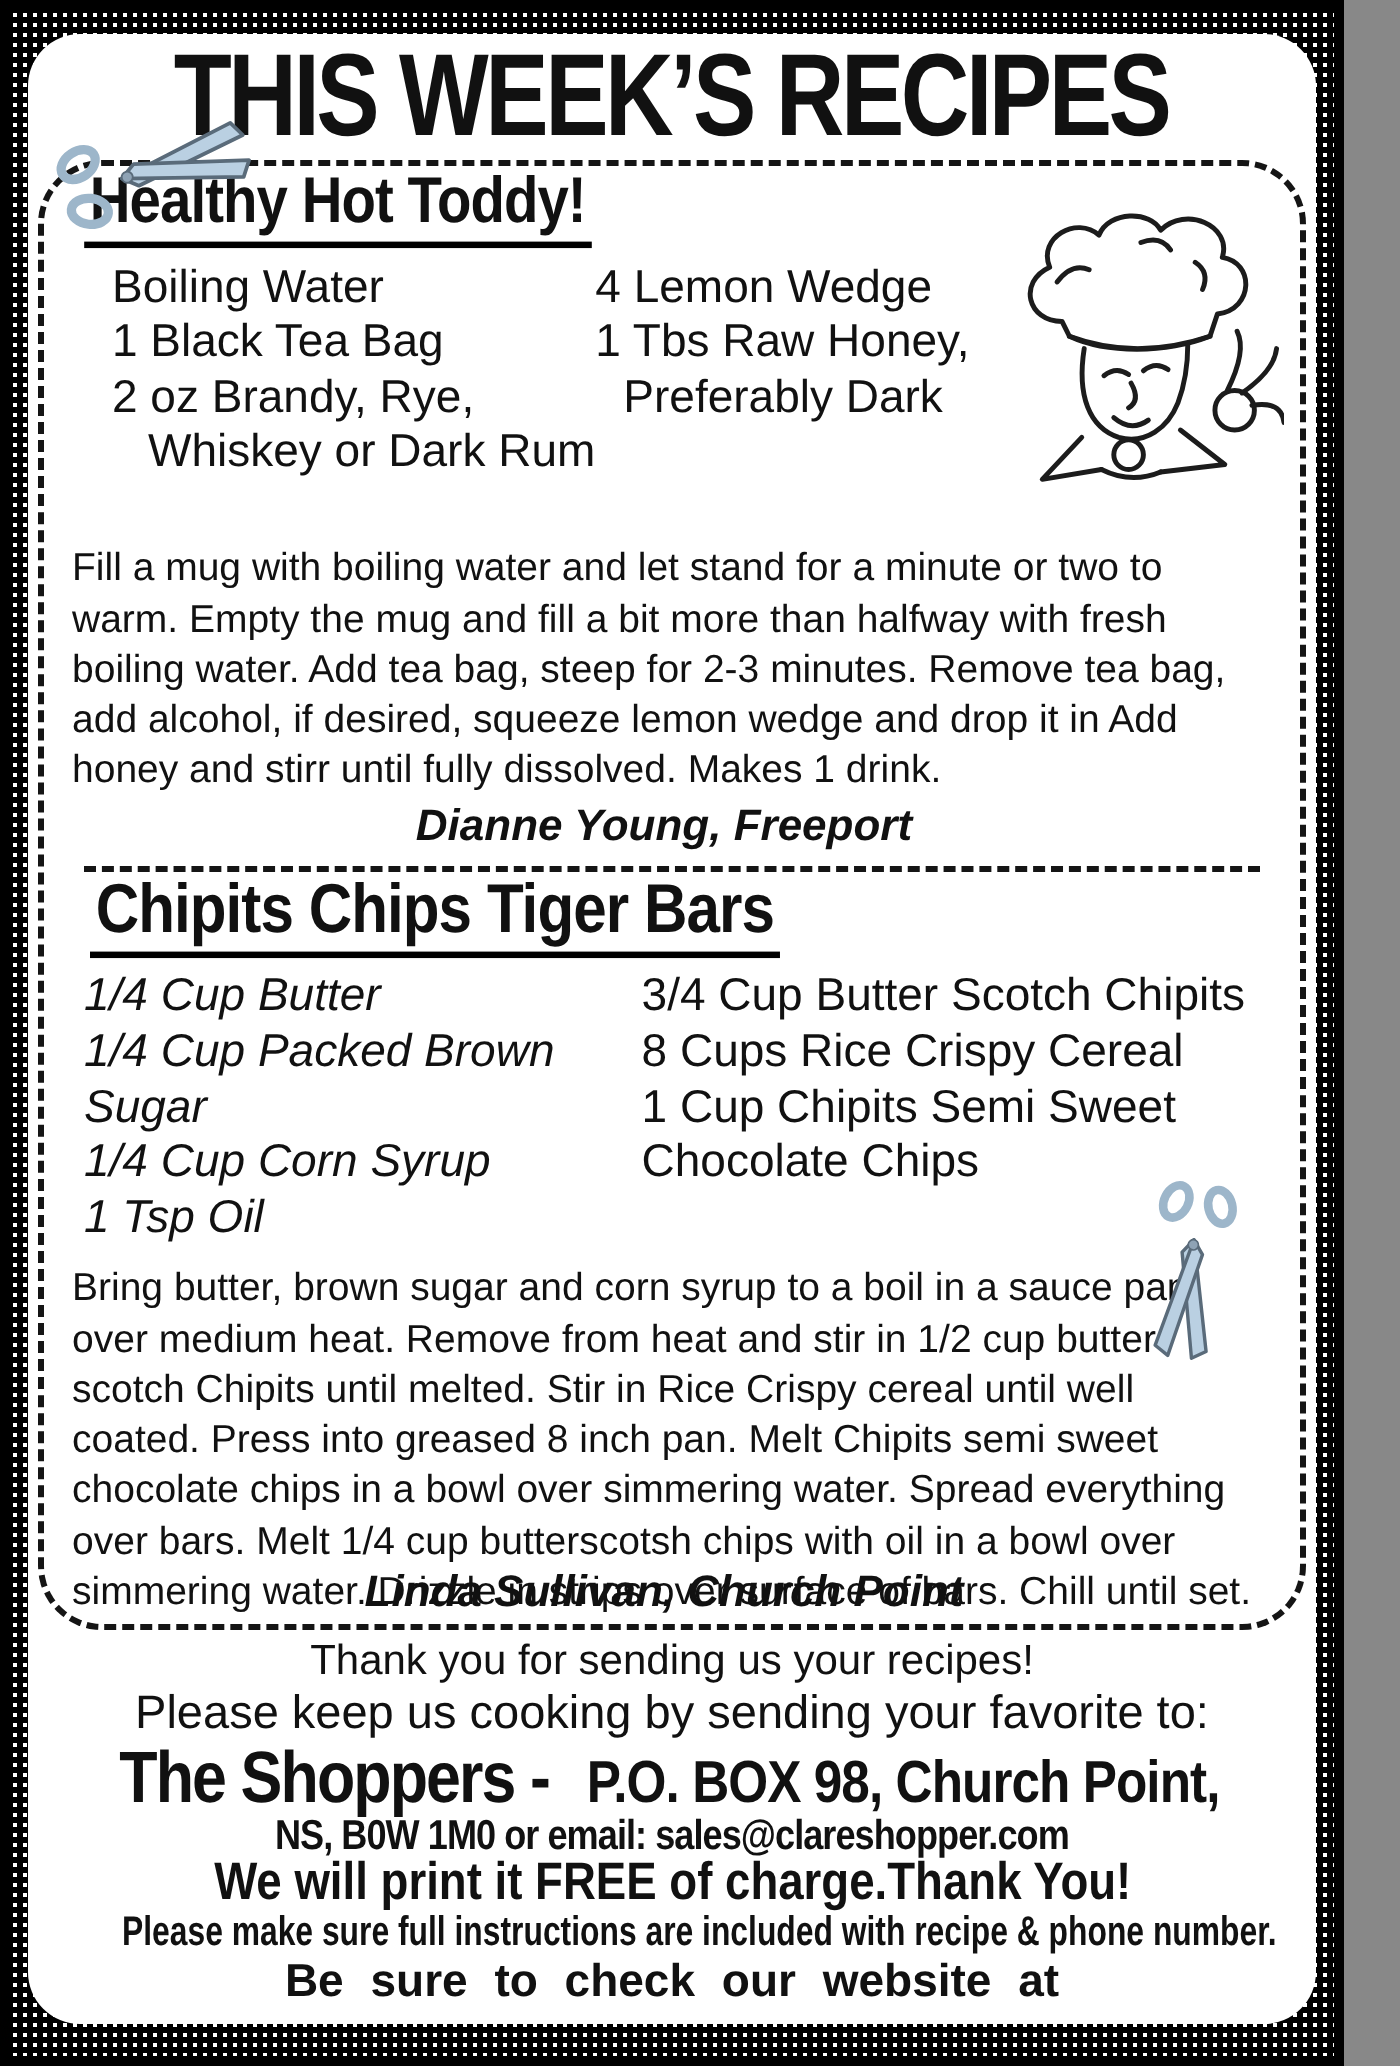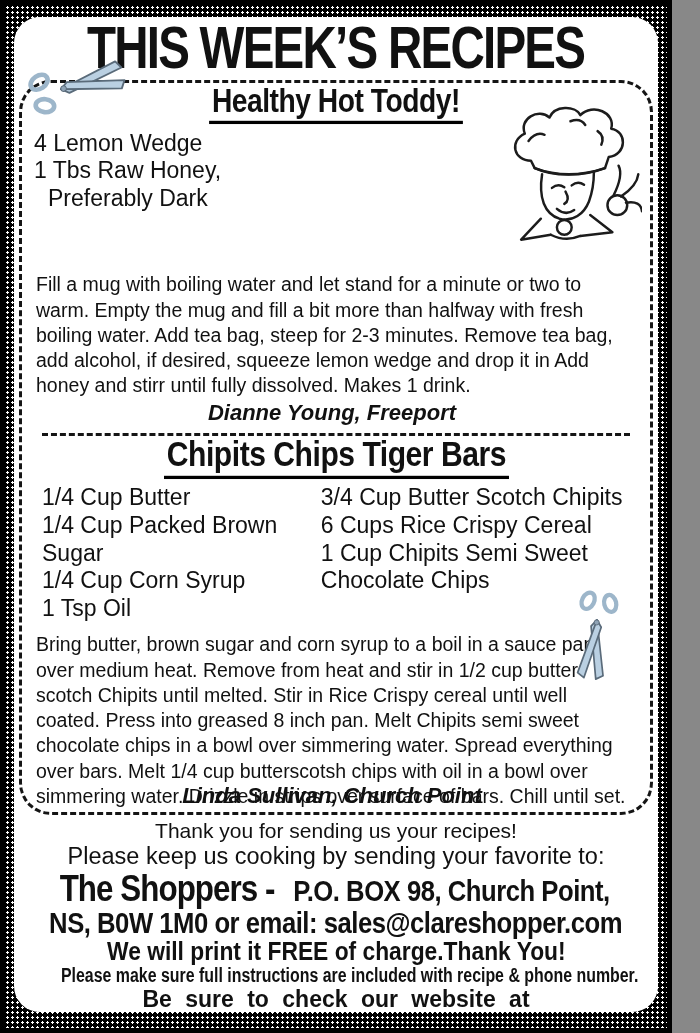--- a/index.html
+++ b/index.html
@@ -31,41 +31,41 @@
 
   
   .clipbox {
     margin:4px 5px 4px 5px;
     border:3px dashed #151515;
     border-radius:32px;
     padding:2px 12px 4px 12px;
     position:relative;
   }
 
-  .rtitle { text-align:center; margin:2px 0 6px 0; line-height:1.05; }
+  .rtitle { text-align:left; margin:2px 0 6px 0; line-height:1.05; }
   .rtitle .cond {
     display:inline-block; font-weight:800; letter-spacing:-0.5px;
     border-bottom:3px solid #000; padding:0 3px 2px 3px;
     transform:scale(0.94,1.08); transform-origin:center bottom;
     white-space:nowrap;
   }
   .rtitle.t1 .cond { font-size:30px; }
   .rtitle.t2 .cond { font-size:32px; }
 
   .ingrow { display:flex; align-items:flex-start; }
   .ing { font-size:23px; line-height:1.2; }
   .ing div { white-space:nowrap; }
   .ind18 { padding-left:18px; }
   .ind14 { padding-left:14px; }
 
   .r1 .ileft  { width:278px; padding-left:22px; }
   .r1 .iright { width:218px; }
   .chef { width:148px; margin-top:-26px; margin-left:auto; margin-right:-4px; flex:none; }
 
-  .r2 .ileft  { width:298px; padding-left:8px; }
+  .r2 .ileft  { width:298px; padding-left:8px;font-style:italic; }
   .r2 .iright { width:330px; }
 
   .para { font-size:19.5px; line-height:1.295; margin-top:6px; padding:0 2px; }
   .attribution {
     font-weight:bold; font-style:italic; font-size:22px;
     text-align:center; padding-right:8px; line-height:1.1;
   }
   .attr1 { margin-top:2px; }
   .attr2 { margin-top:-25px; }
 
@@ -76,21 +76,21 @@
   .sc-side { position:absolute; right:16px; top:596px; transform:rotate(97deg); z-index:3; }
 
   
   .footer { text-align:center; margin-top:3px; line-height:1.12; }
   .footer .sq { display:inline-block; transform:scale(0.95,1.1); transform-origin:center; white-space:nowrap; }
   .f1 { font-size:21px; }
   .f2 { font-size:23.5px; }
   .f3 { margin-top:2px; font-weight:800; }
   .f3 .org  { font-size:33px; letter-spacing:-1px; }
   .f3 .addr { font-size:27px; letter-spacing:-0.5px; }
-  .f4 { font-size:27px; font-weight:800; letter-spacing:-0.5px; }
+  .f4 { font-size:19px; font-weight:800; letter-spacing:-0.5px; }
   .f5 { font-size:24px; font-weight:800; }
   .f6 { font-size:18.5px; font-weight:800; }
   .f6 .sq { transform:scale(0.86,1.12); }
   .f7 { font-size:23px; font-weight:800; word-spacing:7px; margin-top:1px; }
 
   svg .ink { stroke:#1c1c1c; fill:none; stroke-width:2; stroke-linecap:round; stroke-linejoin:round; }
 </style>
 </head>
 <body>
 
@@ -101,20 +101,26 @@
       <span class="cond">THIS WEEK’S RECIPES</span>
     </div>
 
     <div class="clipbox">
 
       <div class="recipe r1">
         <div class="rtitle t1">
           <span class="cond">Healthy Hot Toddy!</span>
         </div>
         <div class="ingrow">
+          <div class="ing ileft">
+            <div>Boiling Water</div>
+            <div>1 Black Tea Bag</div>
+            <div>2 oz Brandy, Rye,</div>
+            <div class="ind18">Whiskey or Dark Rum</div>
+          </div>
           <div class="ing iright">
             <div>4 Lemon Wedge</div>
             <div>1 Tbs Raw Honey,</div>
             <div class="ind14">Preferably Dark</div>
           </div>
           <svg class="chef" viewBox="0 0 120 132" aria-hidden="true">
             <g class="ink">
               <path d="M30 46 C16 46 12 30 25 24 C20 12 36 3 45 11 C49 1 66 1 70 9 C80 -1 99 7 95 20 C108 22 108 41 93 43 L90 52 C72 59 48 59 33 52 Z"></path>
               <path d="M33 52 Q60 62 90 52"></path>
               <path d="M28 30 q6 -8 13 -5"></path>
@@ -149,21 +155,21 @@
         <div class="ingrow">
           <div class="ing ileft">
             <div>1/4 Cup Butter</div>
             <div>1/4 Cup Packed Brown</div>
             <div>Sugar</div>
             <div>1/4 Cup Corn Syrup</div>
             <div>1 Tsp Oil</div>
           </div>
           <div class="ing iright">
             <div>3/4 Cup Butter Scotch Chipits</div>
-            <div>6 Cups Rice Crispy Cereal</div>
+            <div>8 Cups Rice Crispy Cereal</div>
             <div>1 Cup Chipits Semi Sweet</div>
             <div>Chocolate Chips</div>
           </div>
         </div>
         <div class="para" style="margin-top:10px;">Bring butter, brown sugar and corn syrup to a boil in a sauce pan over medium heat. Remove from heat and stir in 1/2 cup butter scotch Chipits until melted. Stir in Rice Crispy cereal until well coated. Press into greased 8 inch pan. Melt Chipits semi sweet chocolate chips in a bowl over simmering water. Spread everything over bars. Melt 1/4 cup butterscotsh chips with oil in a bowl over simmering water. Drizzle in strips over surface of bars. Chill until set.</div>
         <div class="attribution attr2">Linda Sullivan, Church Point</div>
       </div>
     </div>
 
     <div class="footer">

